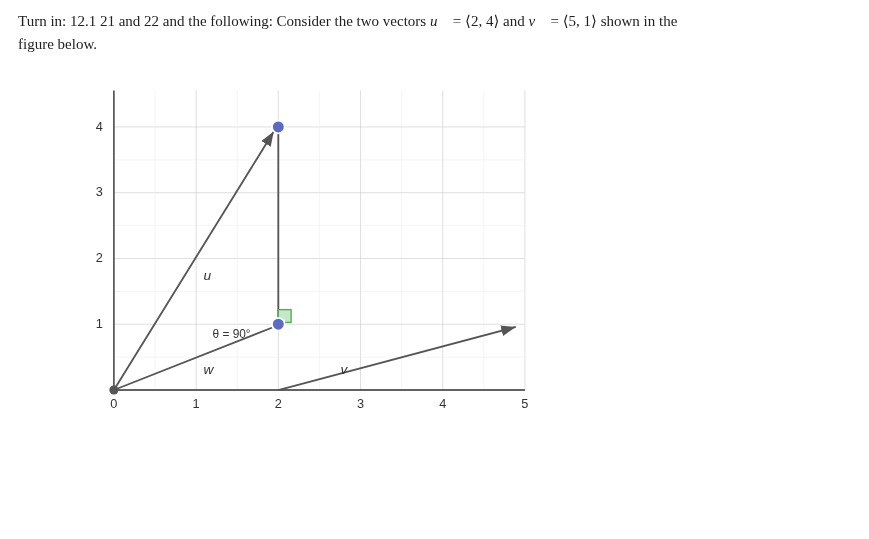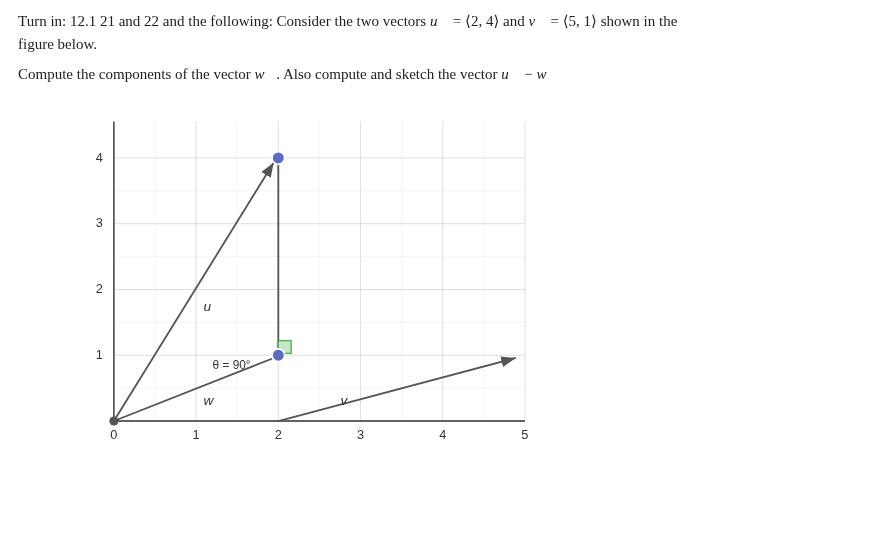--- a/index.html
+++ b/index.html
@@ -49,25 +49,20 @@
       </span>
       and
       <span>
         <i>v⃗</i> = ⟨5, 1⟩
       </span>
       shown in the
       <br>figure below.
     </p>
   </div>
 
-  <div class="text-block">
-    <p>
-      Compute the components of the vector <i>w⃗</i>. Also compute and sketch the vector <i>u⃗</i> − <i>w⃗</i>
-    </p>
-  </div>
 
   <div class="graph-container">
     <svg class="graph" width="580" height="380" viewBox="-55 -20 635 400">
 
       <defs>
         <marker id="arrowhead" markerWidth="8" markerHeight="6" refX="8" refY="3" orient="auto">
           <polygon points="0 0, 8 3, 0 6" fill="#333"></polygon>
         </marker>
         <marker id="arrowhead-gray" markerWidth="8" markerHeight="6" refX="8" refY="3" orient="auto">
           <polygon points="0 0, 8 3, 0 6" fill="#555"></polygon>

